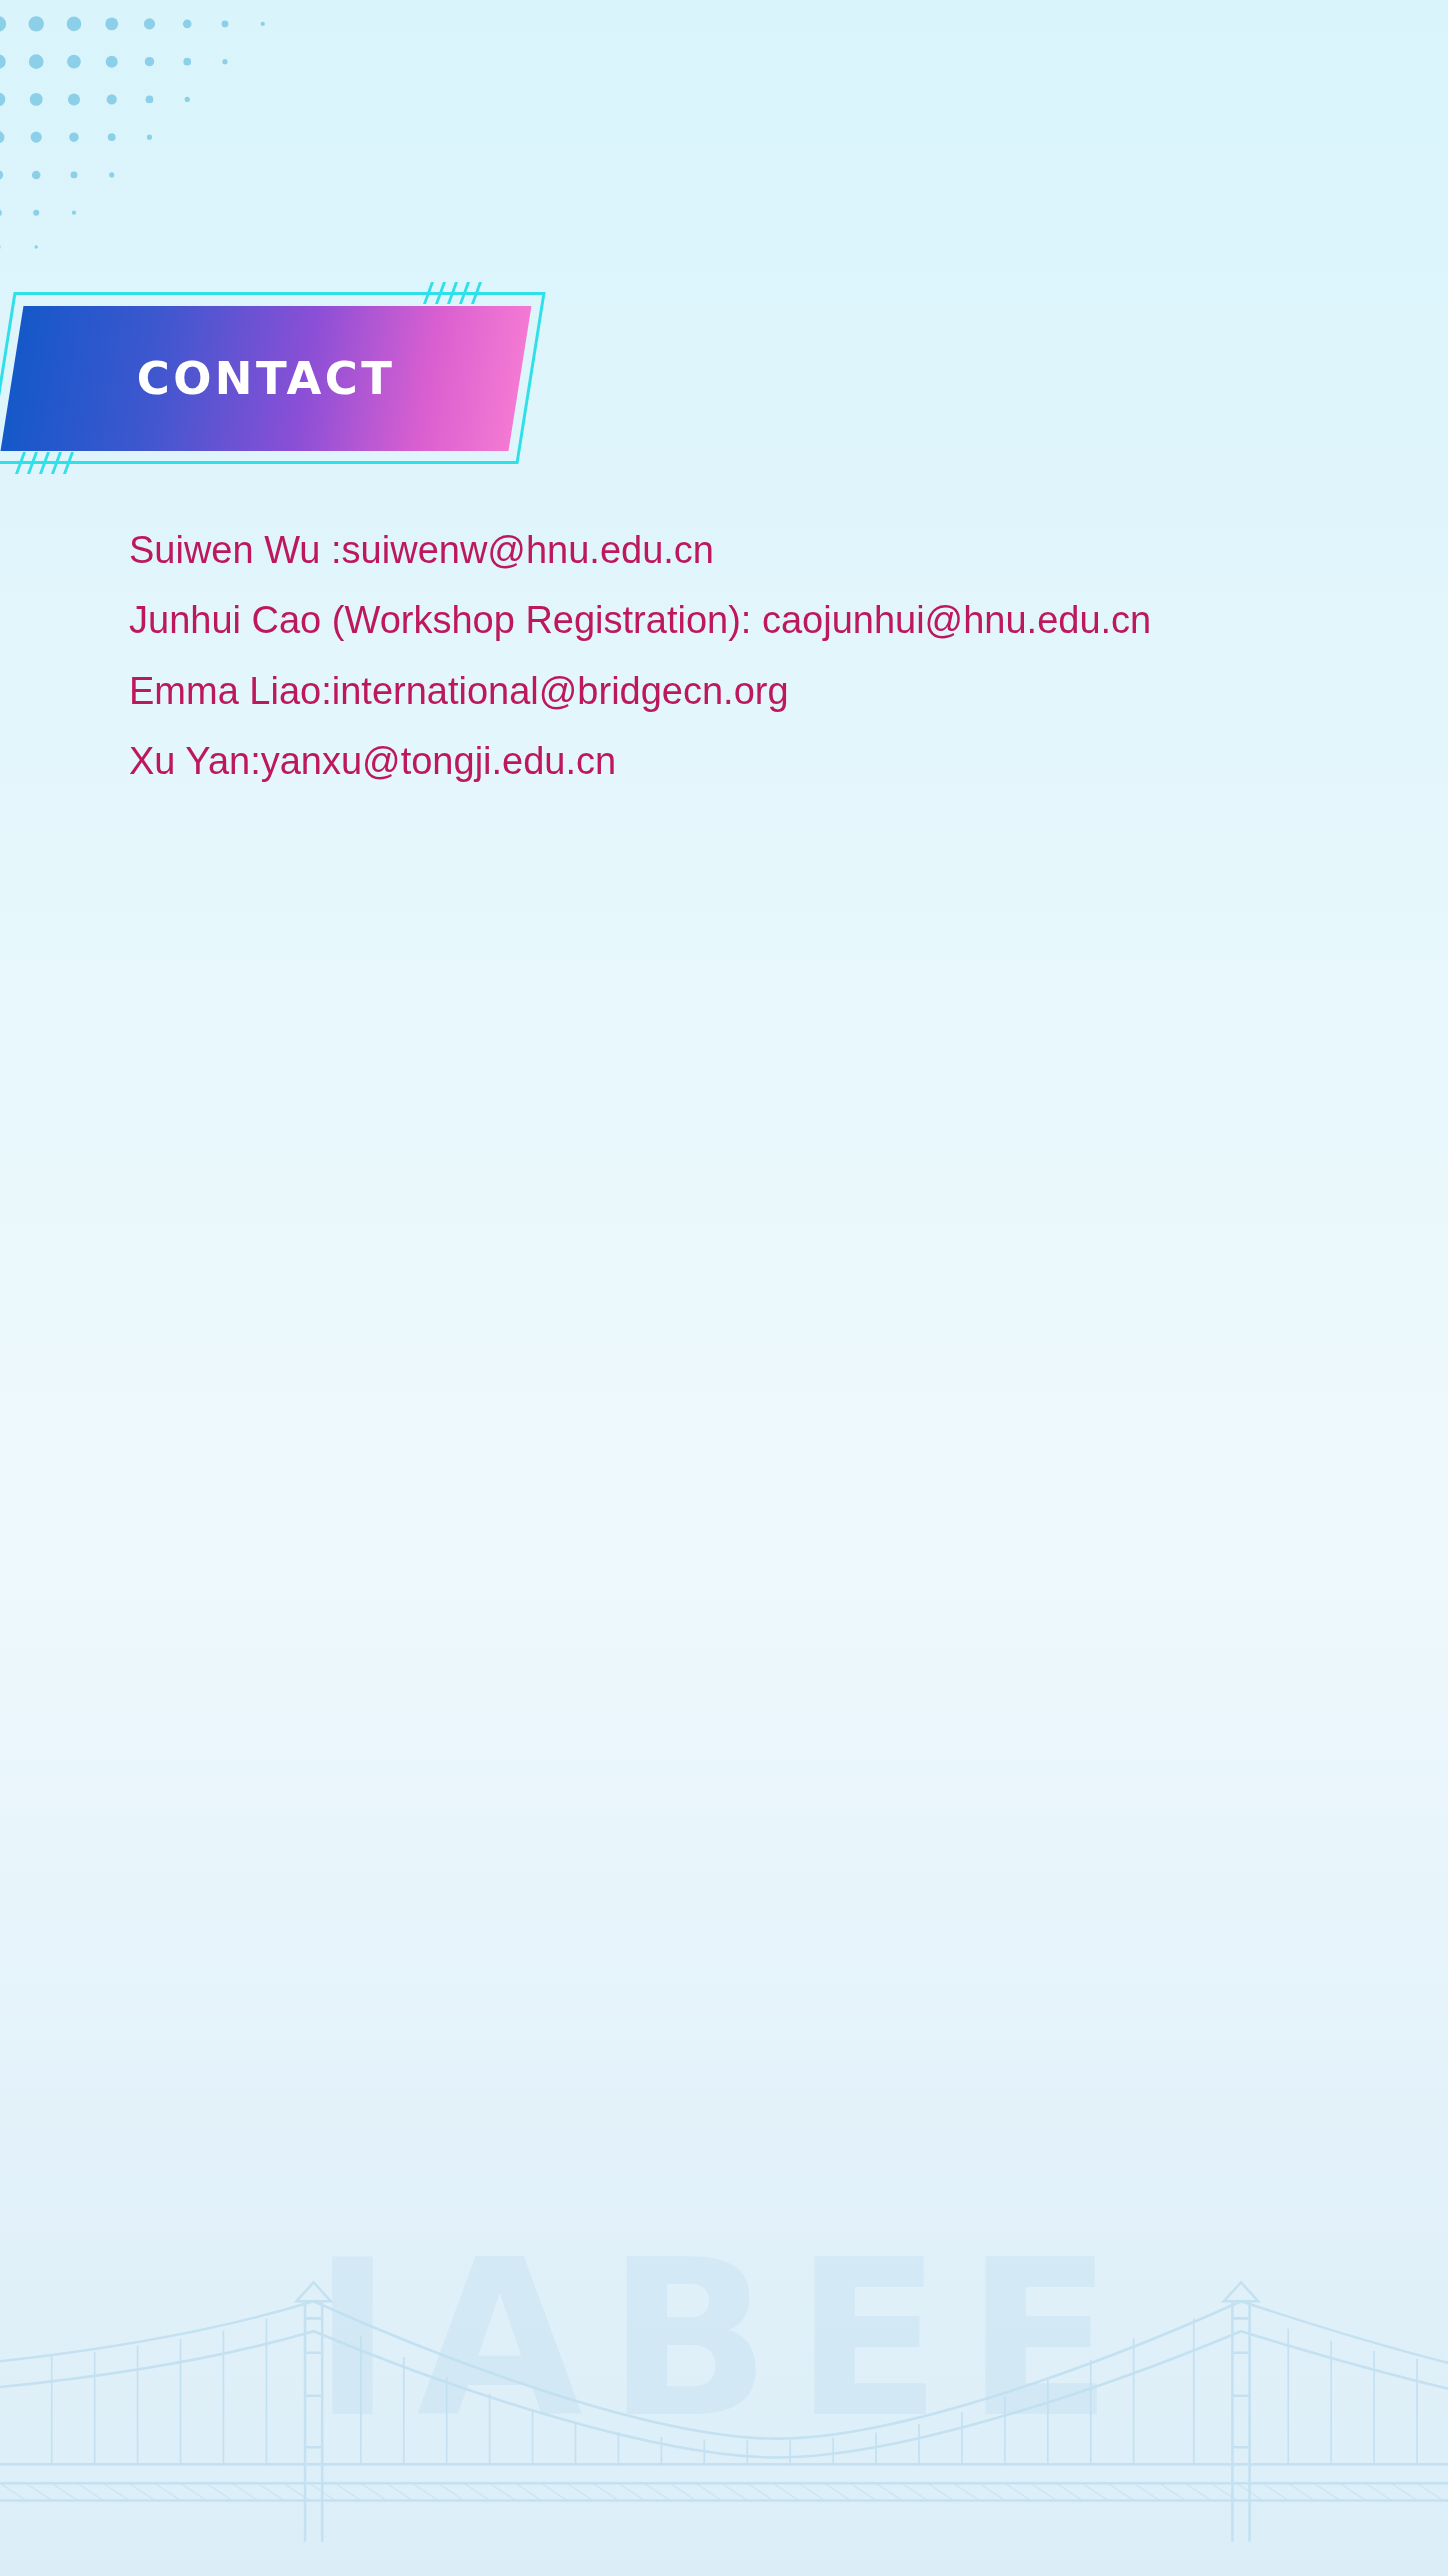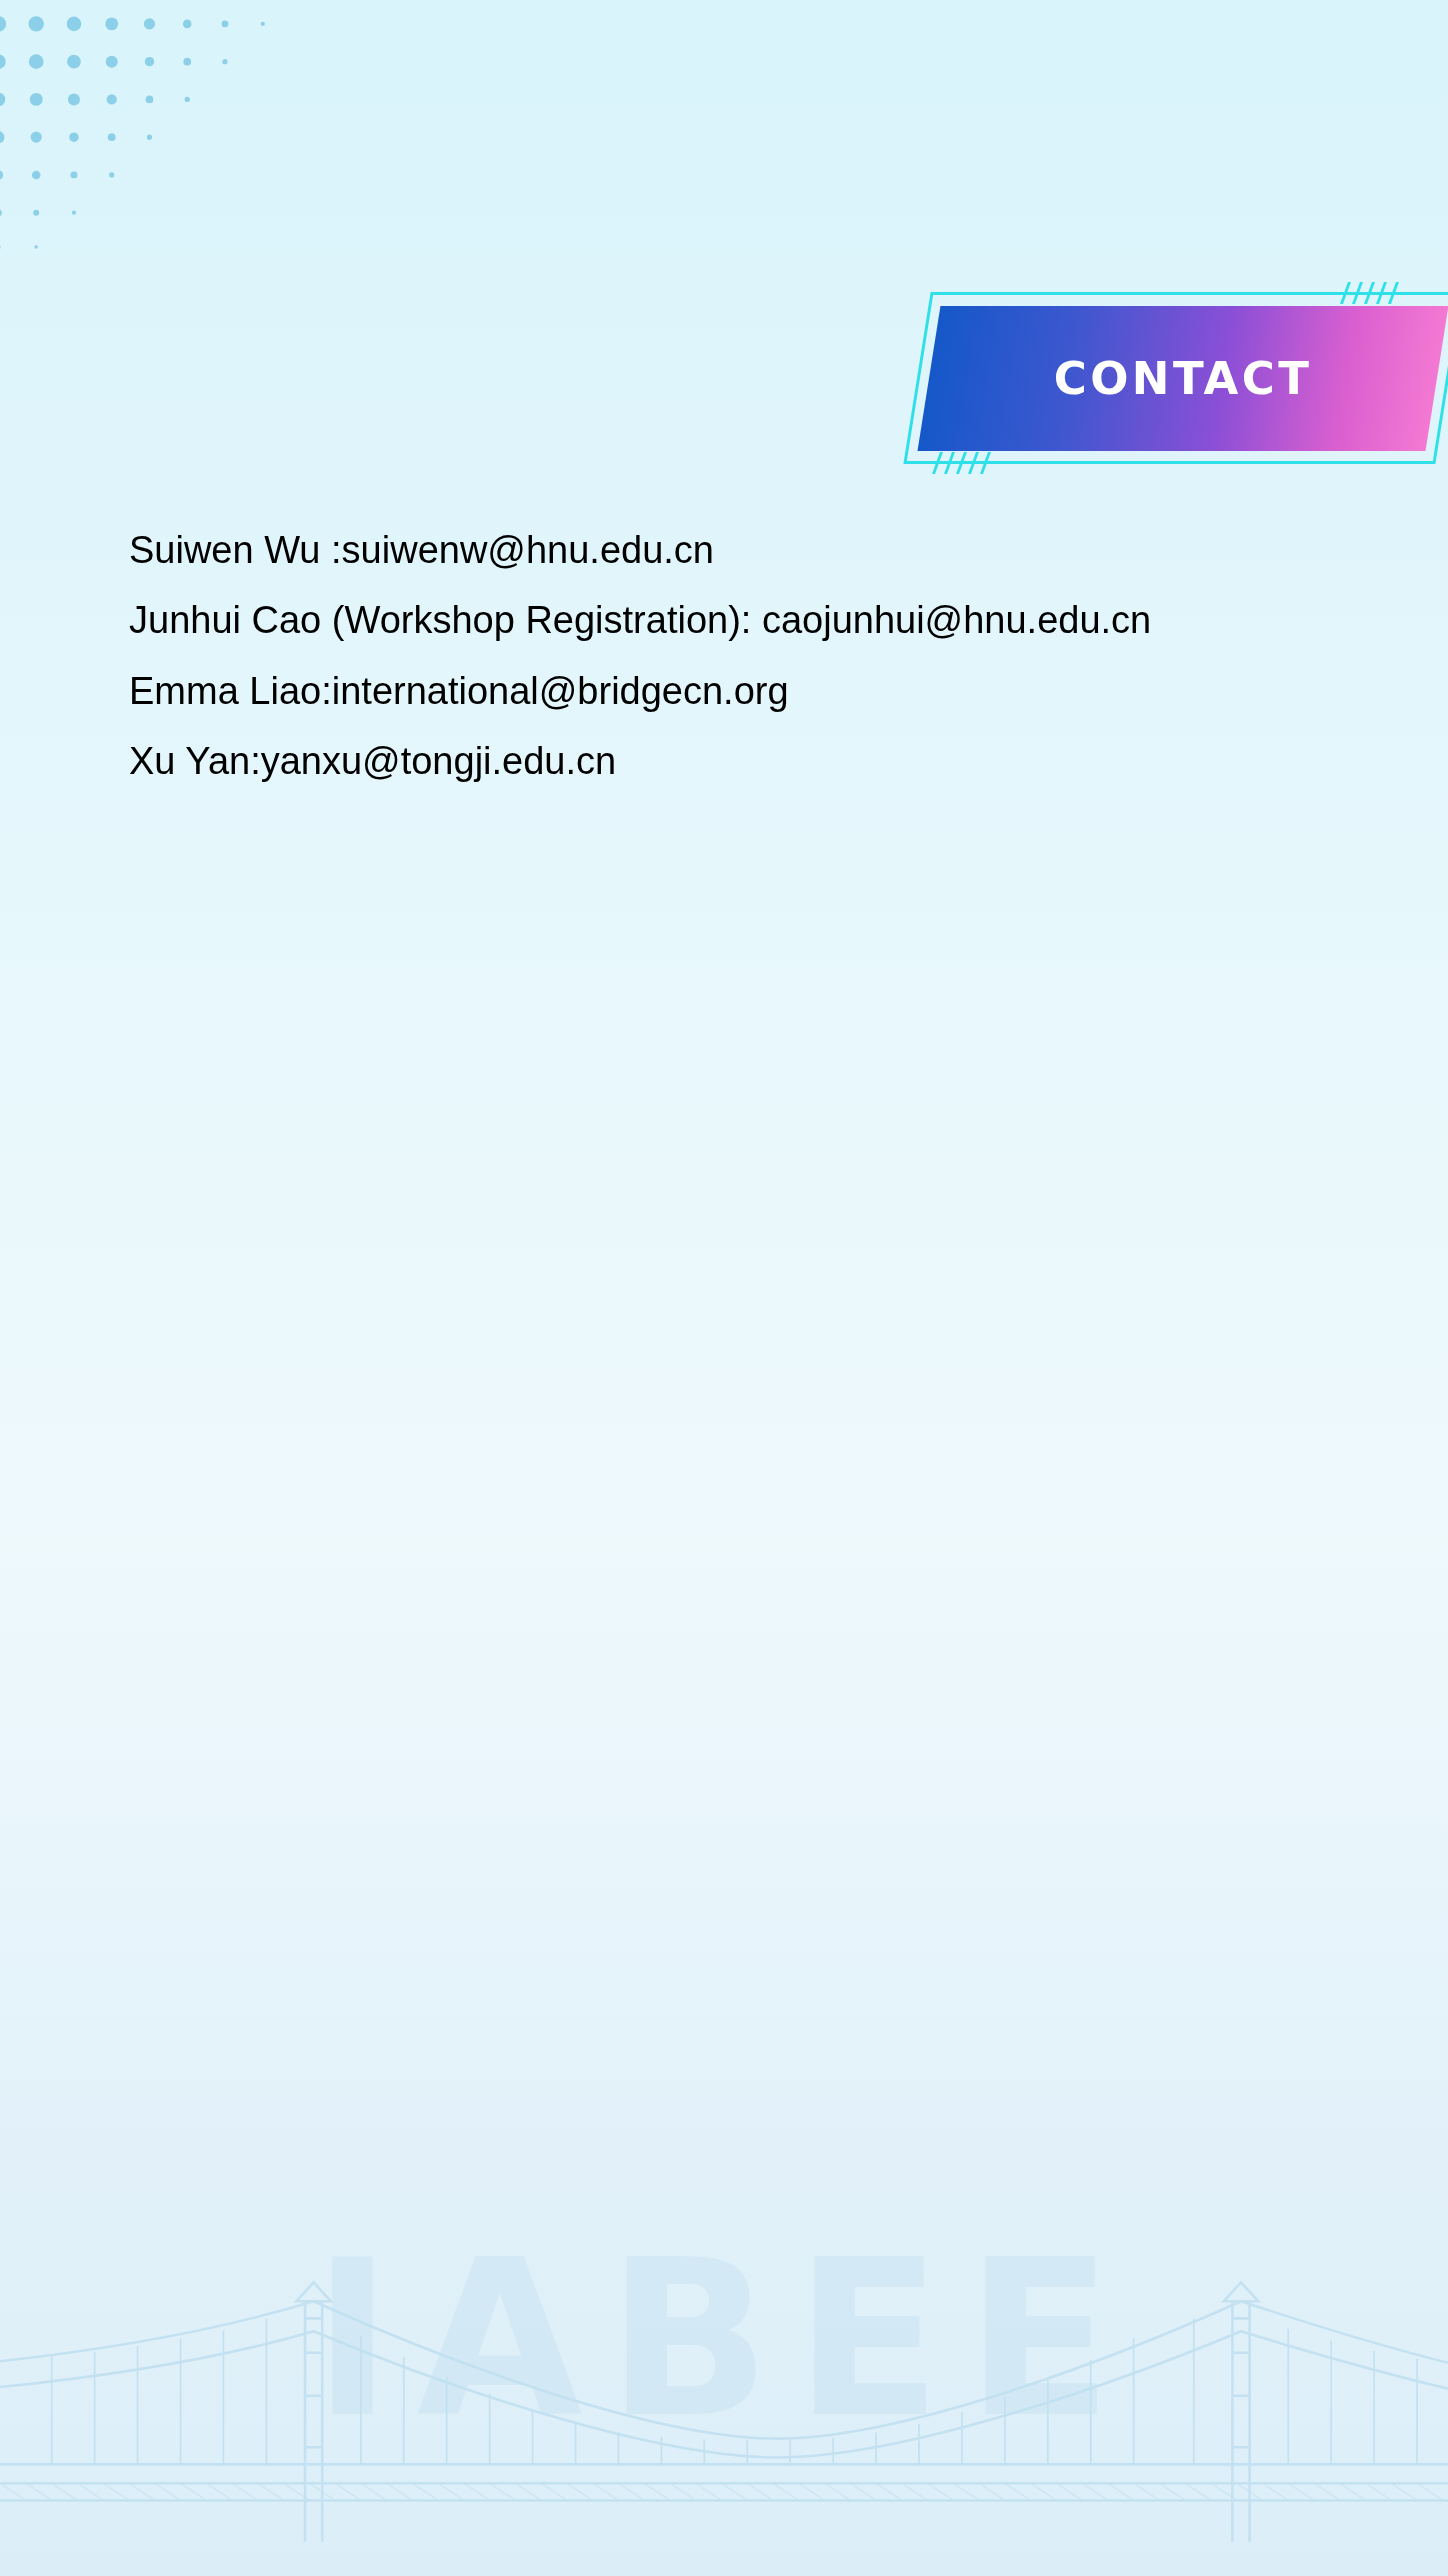--- a/index.html
+++ b/index.html
@@ -53,21 +53,21 @@
     pointer-events: none;
   }
 
   
   .banner-wrap {
     position: absolute;
     top: 292px;
     left: 0;
     right: 0;
     display: flex;
-    justify-content: flex-end;
+    justify-content: flex-start;
   }
   .banner {
     position: relative;
     width: 532px;
     height: 172px;
   }
   .banner-outline {
     position: absolute;
     inset: 0;
     transform: skewX(-9deg);
@@ -106,21 +106,21 @@
   .ticks-bl { position: absolute; left: 19px; bottom: -12px; width: 86px; height: 26px; }
 
   
   .contact-list {
     position: absolute;
     top: 515px;
     left: 129px;
     width: 1219px;
   }
   .contact-line {
-    color: #000000;
+    color: #be185d;
     font-size: 38px;
     line-height: 1.85;
     font-family: "Liberation Sans", sans-serif;
     white-space: pre-wrap;
   }
 </style>
 </head>
 <body>
 
 <div class="halftone">

